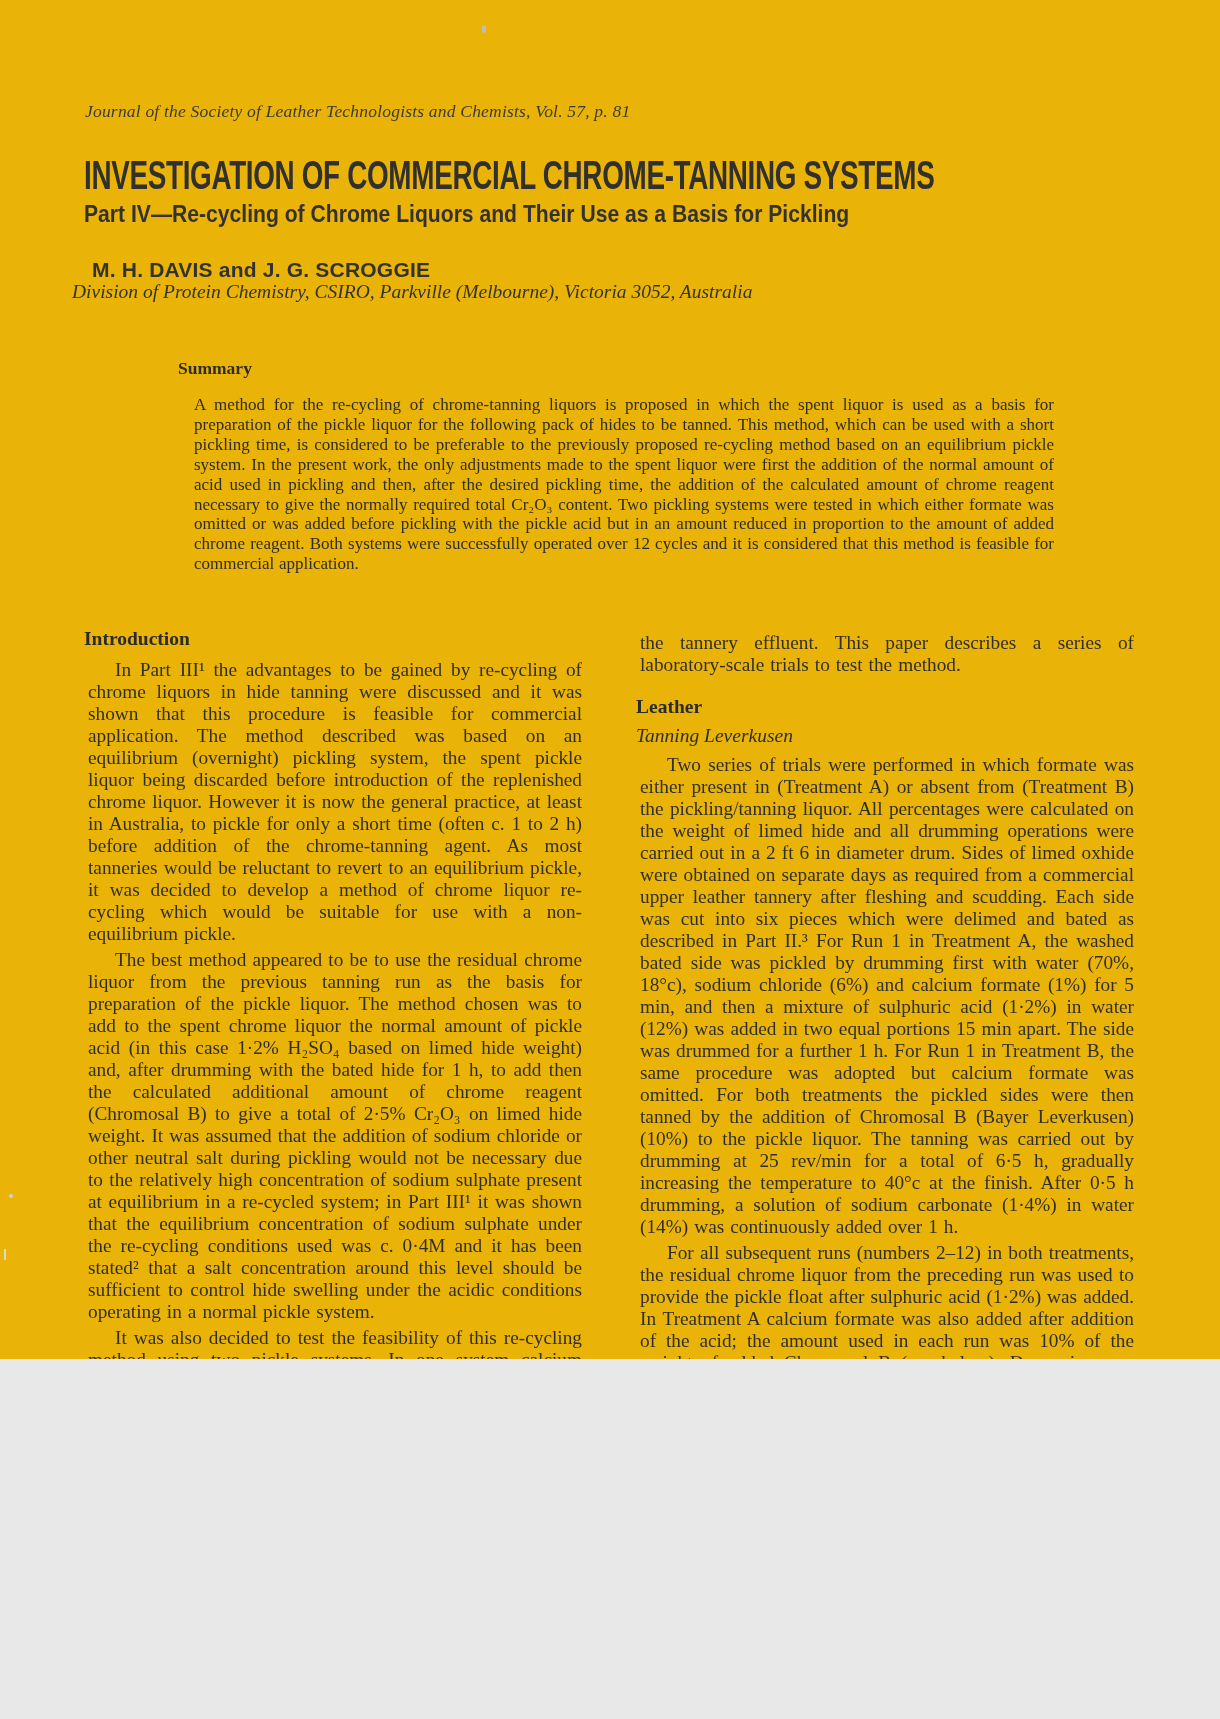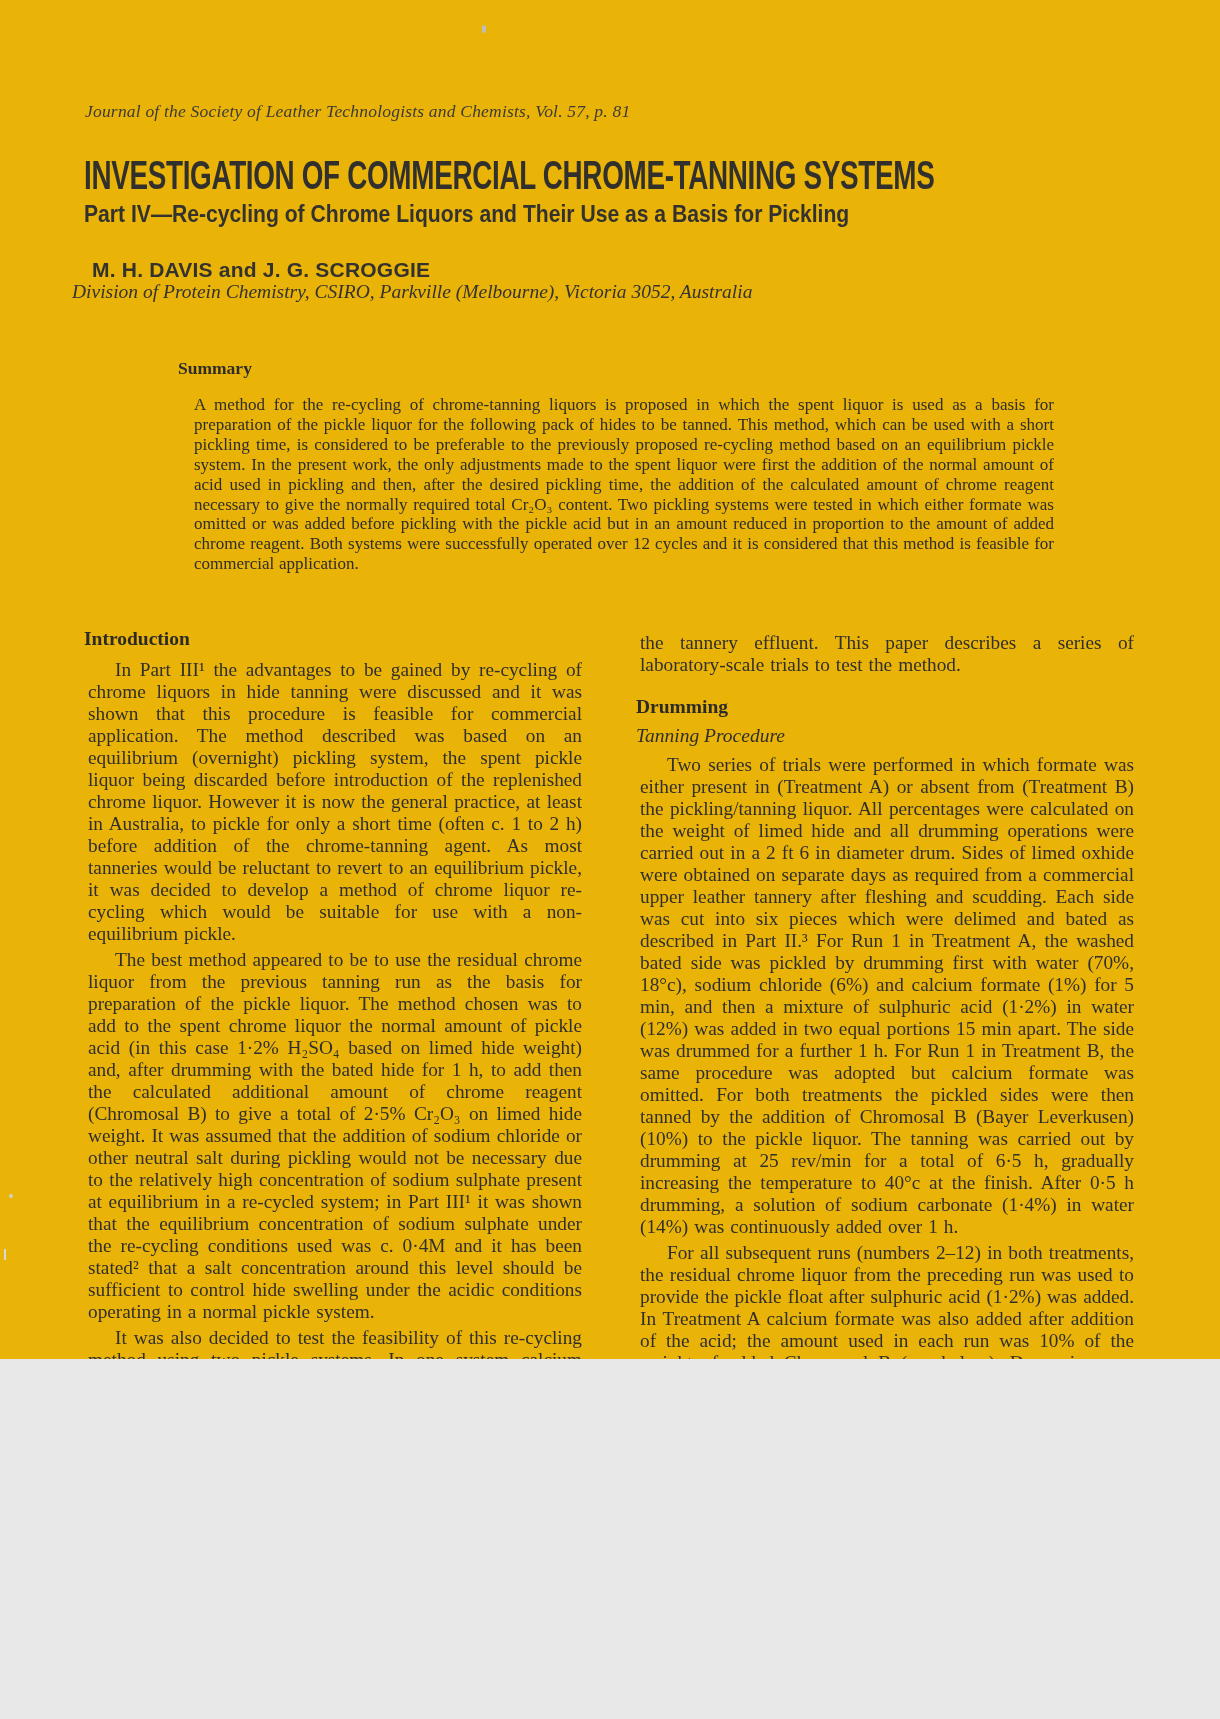--- a/index.html
+++ b/index.html
@@ -90,21 +90,21 @@
 
   <div class="col col-left">
     <h3>Introduction</h3>
     <p class="indent">In Part III¹ the advantages to be gained by re-cycling of chrome liquors in hide tanning were discussed and it was shown that this procedure is feasible for commercial application. The method described was based on an equilibrium (overnight) pickling system, the spent pickle liquor being discarded before introduction of the replenished chrome liquor. However it is now the general practice, at least in Australia, to pickle for only a short time (often c. 1 to 2 h) before addition of the chrome-tanning agent. As most tanneries would be reluctant to revert to an equilibrium pickle, it was decided to develop a method of chrome liquor re-cycling which would be suitable for use with a non-equilibrium pickle.</p>
     <p class="indent">The best method appeared to be to use the residual chrome liquor from the previous tanning run as the basis for preparation of the pickle liquor. The method chosen was to add to the spent chrome liquor the normal amount of pickle acid (in this case 1·2% H₂SO₄ based on limed hide weight) and, after drumming with the bated hide for 1 h, to add then the calculated additional amount of chrome reagent (Chromosal B) to give a total of 2·5% Cr₂O₃ on limed hide weight. It was assumed that the addition of sodium chloride or other neutral salt during pickling would not be necessary due to the relatively high concentration of sodium sulphate present at equilibrium in a re-cycled system; in Part III¹ it was shown that the equilibrium concentration of sodium sulphate under the re-cycling conditions used was c. 0·4M and it has been stated² that a salt concentration around this level should be sufficient to control hide swelling under the acidic conditions operating in a normal pickle system.</p>
     <p class="indent">It was also decided to test the feasibility of this re-cycling method using two pickle systems. In one system calcium formate was added to the pickling float as a masking agent while in the other this was omitted as it seemed possible that the high degree of sulphate-masking in the re-cycled liquor may be sufficient. An added advantage of using the re-cycled liquor in this way rather than following a conventional pickling process is that the total amount of “neutral salt” used in the process is substantially reduced and this is important in disposal of</p>
   </div>
 
   <div class="col col-right">
     <p>the tannery effluent. This paper describes a series of laboratory-scale trials to test the method.</p>
-    <h3 class="methods-heading">Drumming</h3>
-    <div class="subheading-italic">Tanning Procedure</div>
+    <h3 class="methods-heading">Leather</h3>
+    <div class="subheading-italic">Tanning Leverkusen</div>
     <p class="indent">Two series of trials were performed in which formate was either present in (Treatment A) or absent from (Treatment B) the pickling/tanning liquor. All percentages were calculated on the weight of limed hide and all drumming operations were carried out in a 2 ft 6 in diameter drum. Sides of limed oxhide were obtained on separate days as required from a commercial upper leather tannery after fleshing and scudding. Each side was cut into six pieces which were delimed and bated as described in Part II.³ For Run 1 in Treatment A, the washed bated side was pickled by drumming first with water (70%, 18°c), sodium chloride (6%) and calcium formate (1%) for 5 min, and then a mixture of sulphuric acid (1·2%) in water (12%) was added in two equal portions 15 min apart. The side was drummed for a further 1 h. For Run 1 in Treatment B, the same procedure was adopted but calcium formate was omitted. For both treatments the pickled sides were then tanned by the addition of Chromosal B (Bayer Leverkusen) (10%) to the pickle liquor. The tanning was carried out by drumming at 25 rev/min for a total of 6·5 h, gradually increasing the temperature to 40°c at the finish. After 0·5 h drumming, a solution of sodium carbonate (1·4%) in water (14%) was continuously added over 1 h.</p>
     <p class="indent">For all subsequent runs (numbers 2–12) in both treatments, the residual chrome liquor from the preceding run was used to provide the pickle float after sulphuric acid (1·2%) was added. In Treatment A calcium formate was also added after addition of the acid; the amount used in each run was 10% of the weight of added Chromosal B (see below). Drumming was carried out at 13 rev/min for 1 h before addition of Chromosal B. Using the analytical figure obtained for the chromium content of the residual liquor at the completion of the previous tanning run and converting this to the corresponding amount of Chromosal B, the required extra amount of Chromosal B powder was then added to</p>
   </div>
 
   <div class="page-number">33</div>
 
 </div>
 
 </body></html>

